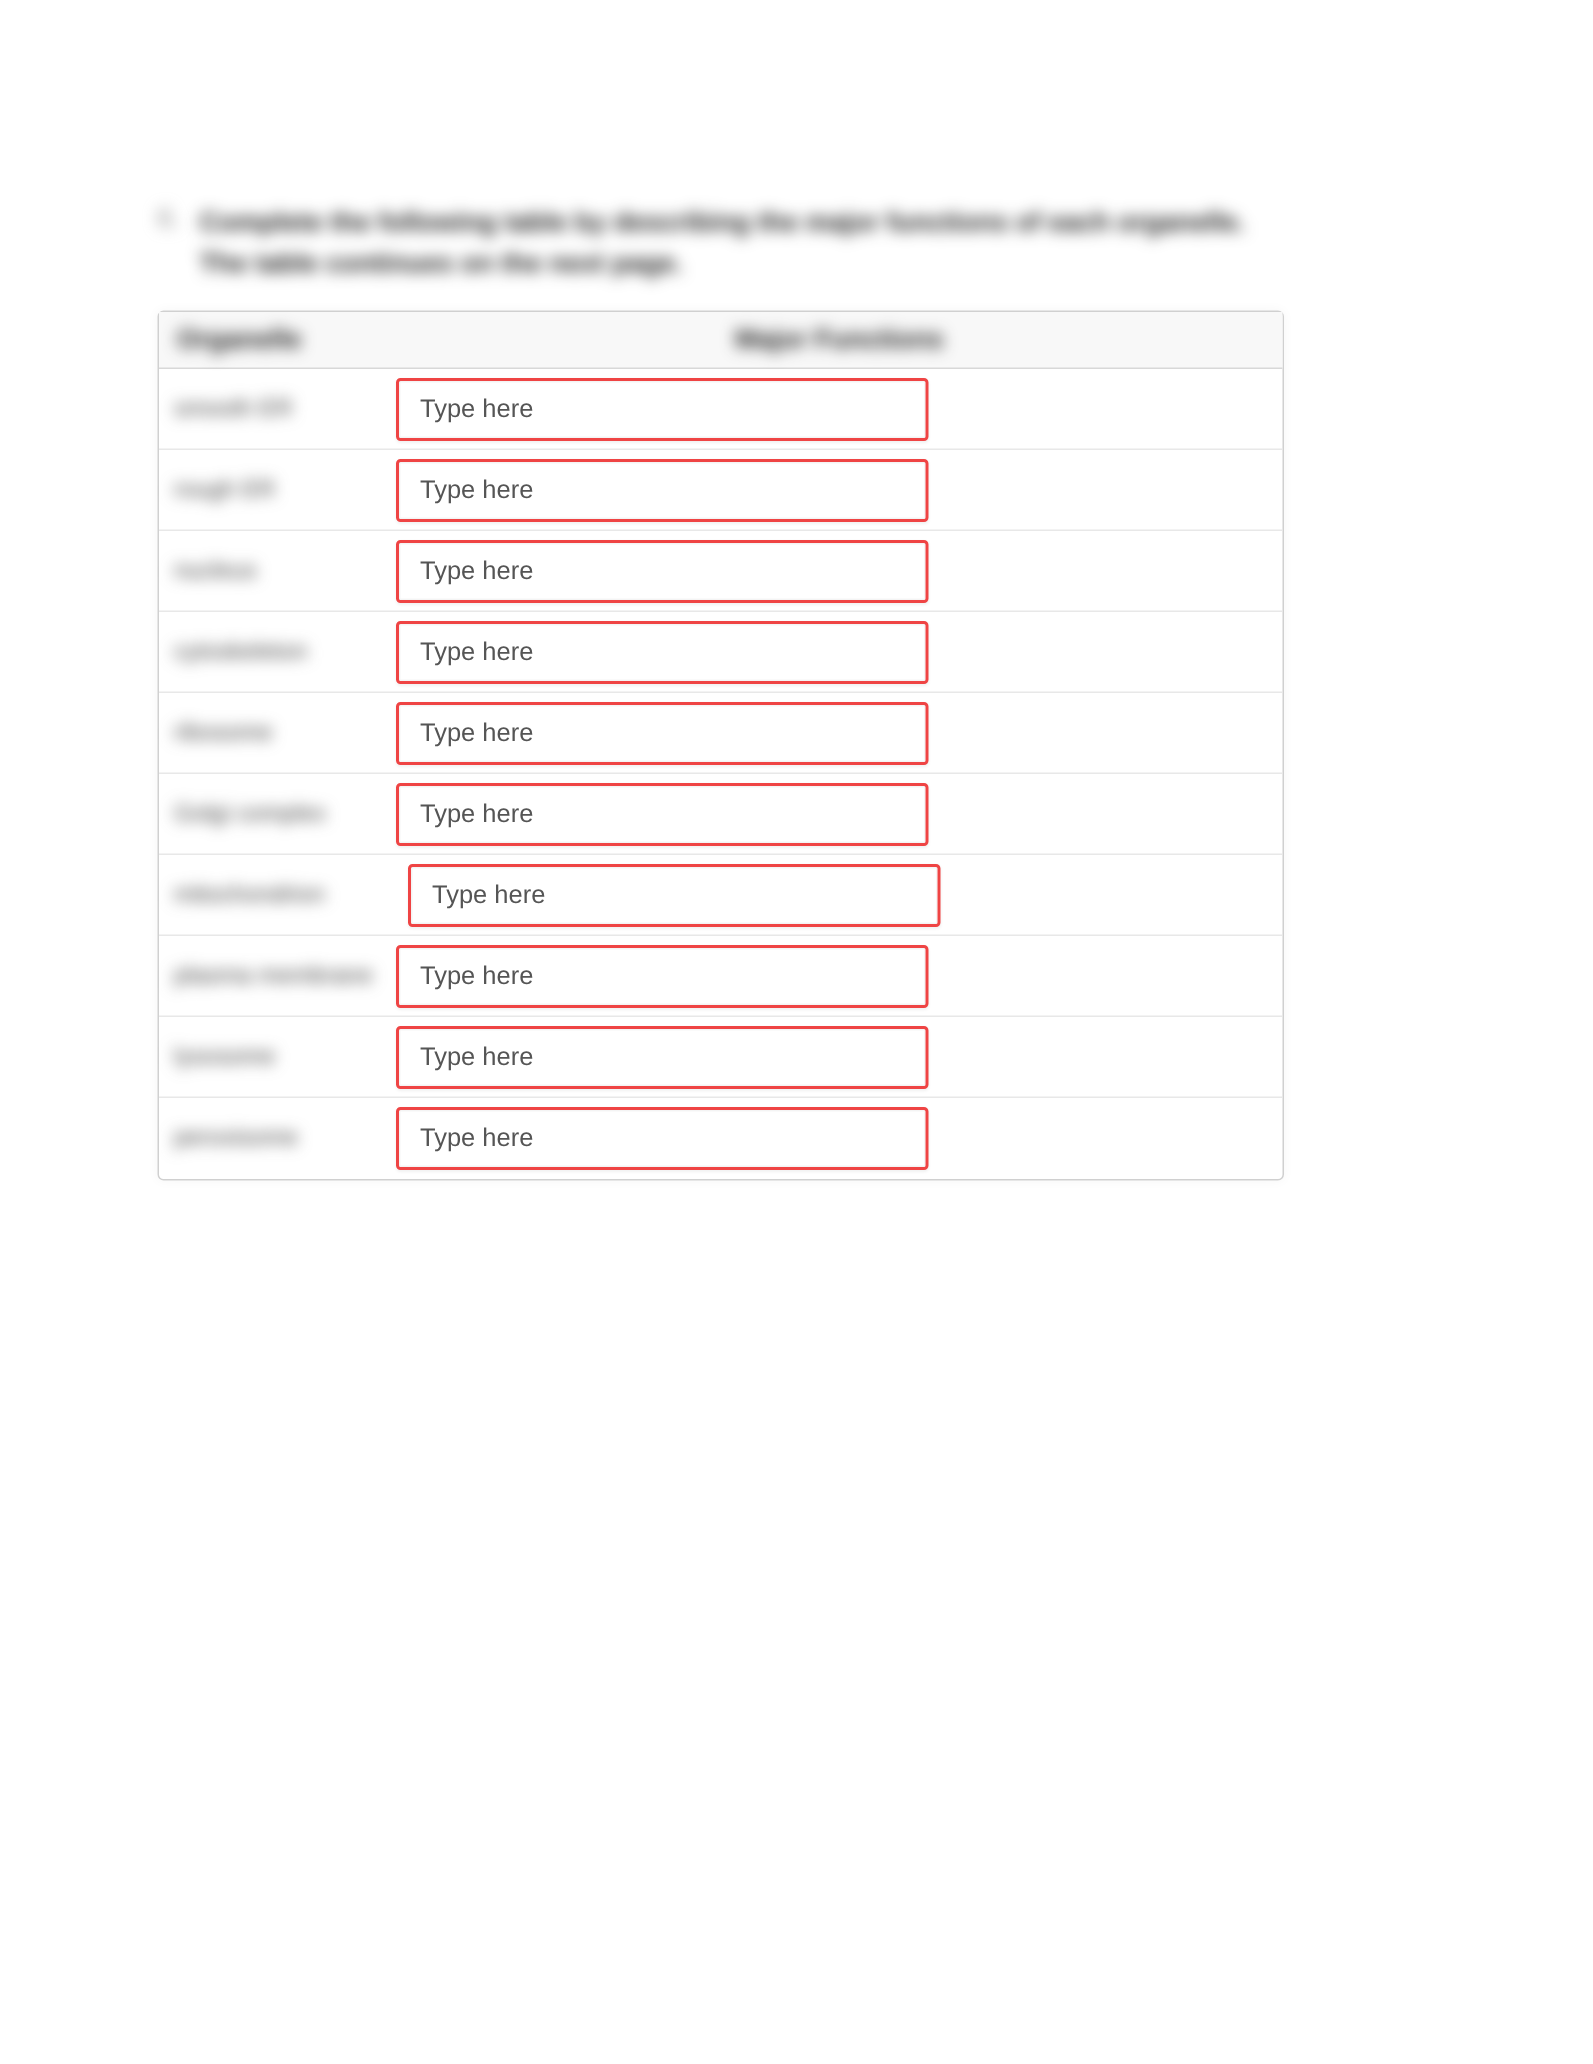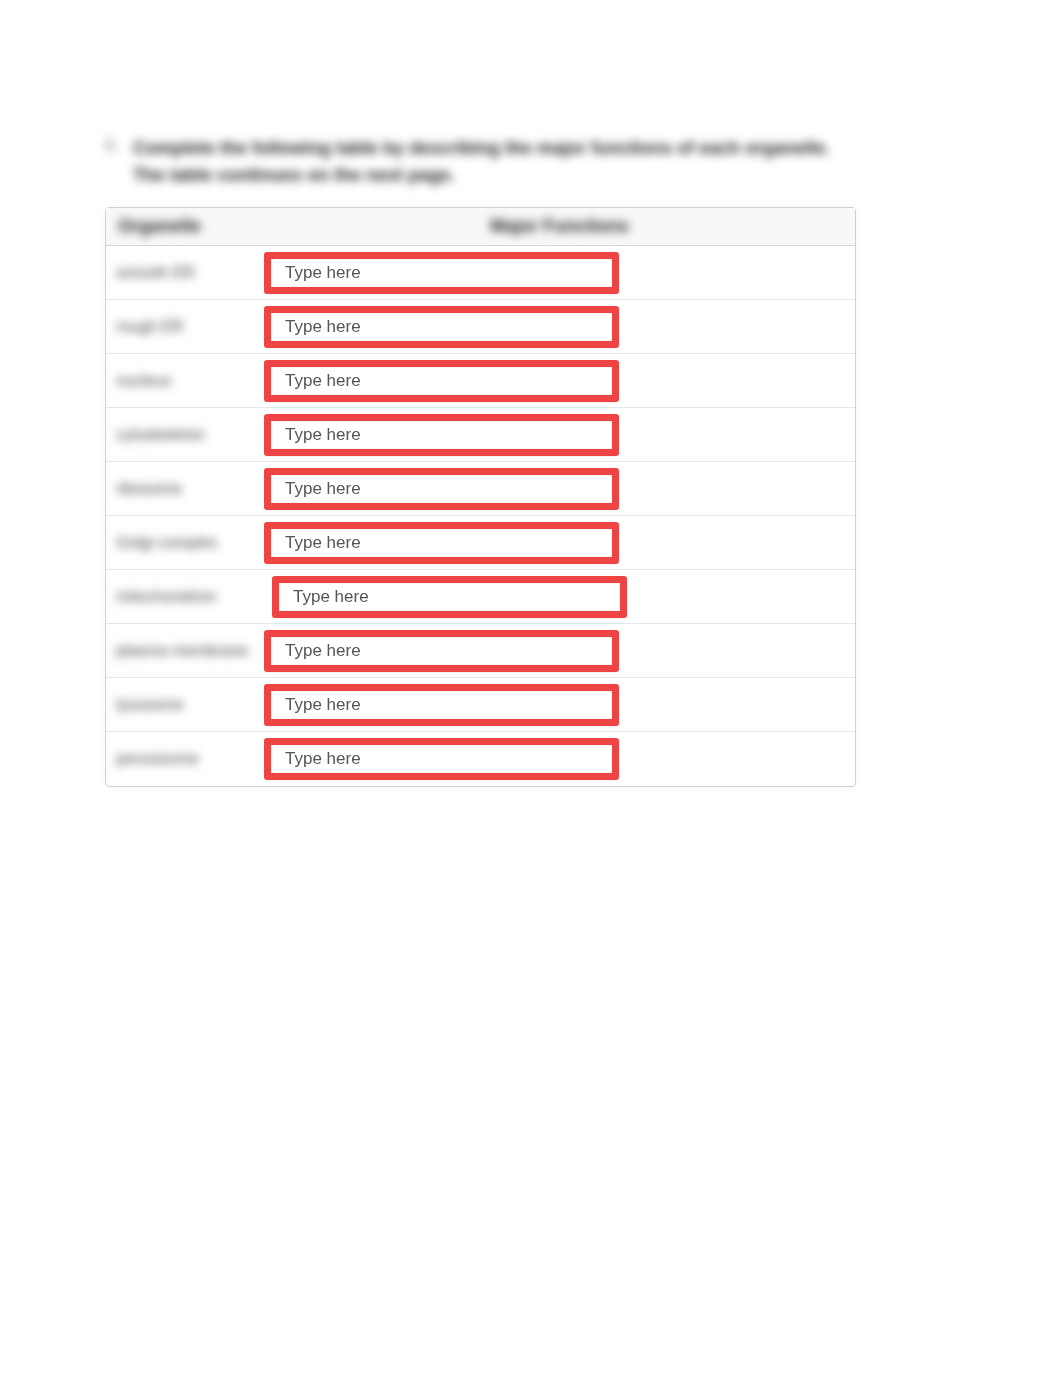--- a/index.html
+++ b/index.html
@@ -87,21 +87,21 @@
     }
     .input-cell {
       width: 368px;
       padding: 4px 6px 4px 0;
       position: relative;
     }
     .input-field {
       width: 355px;
       height: 42px;
       background: #ffffff;
-      border: 7px solid #ef4444;
+      border: 2px solid #ef4444;
       border-radius: 3px;
       box-shadow: 0 1px 2px rgba(0,0,0,0.06), inset 0 0 0 1px rgba(200,200,200,0.2);
       padding: 8px 14px;
       font-size: 17px;
       color: #555;
       display: flex;
       align-items: center;
     }
     .empty-cell {
       flex: 1;

